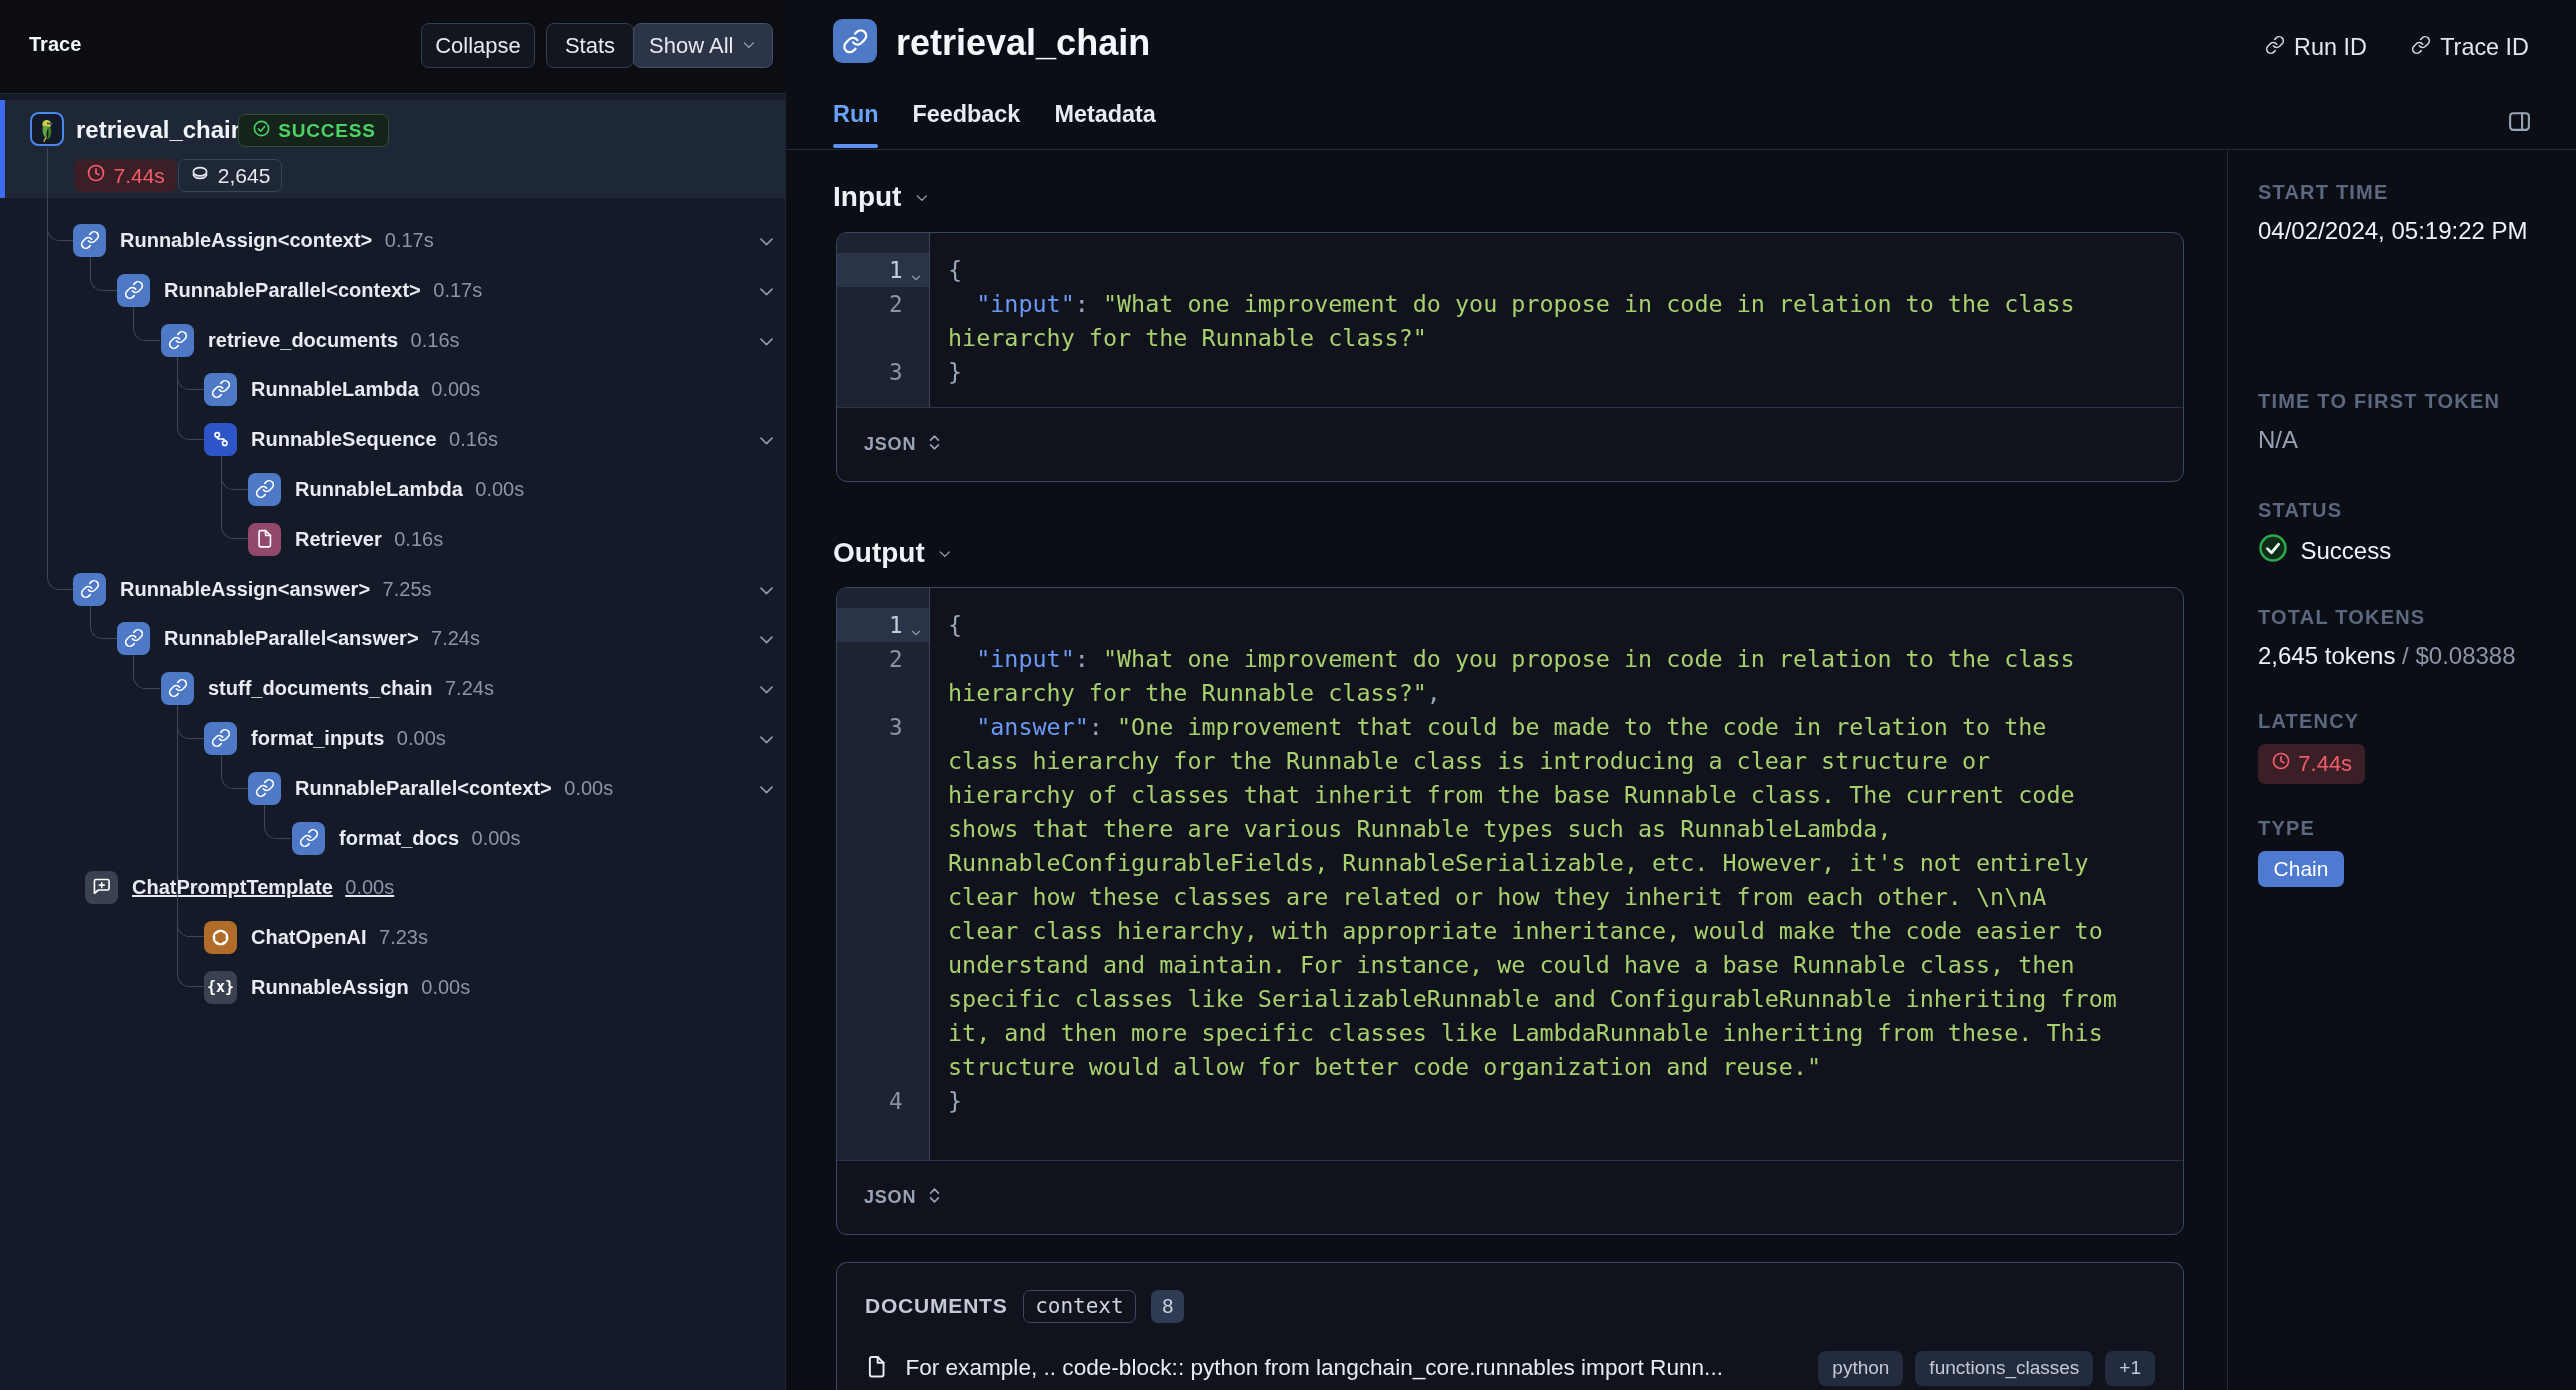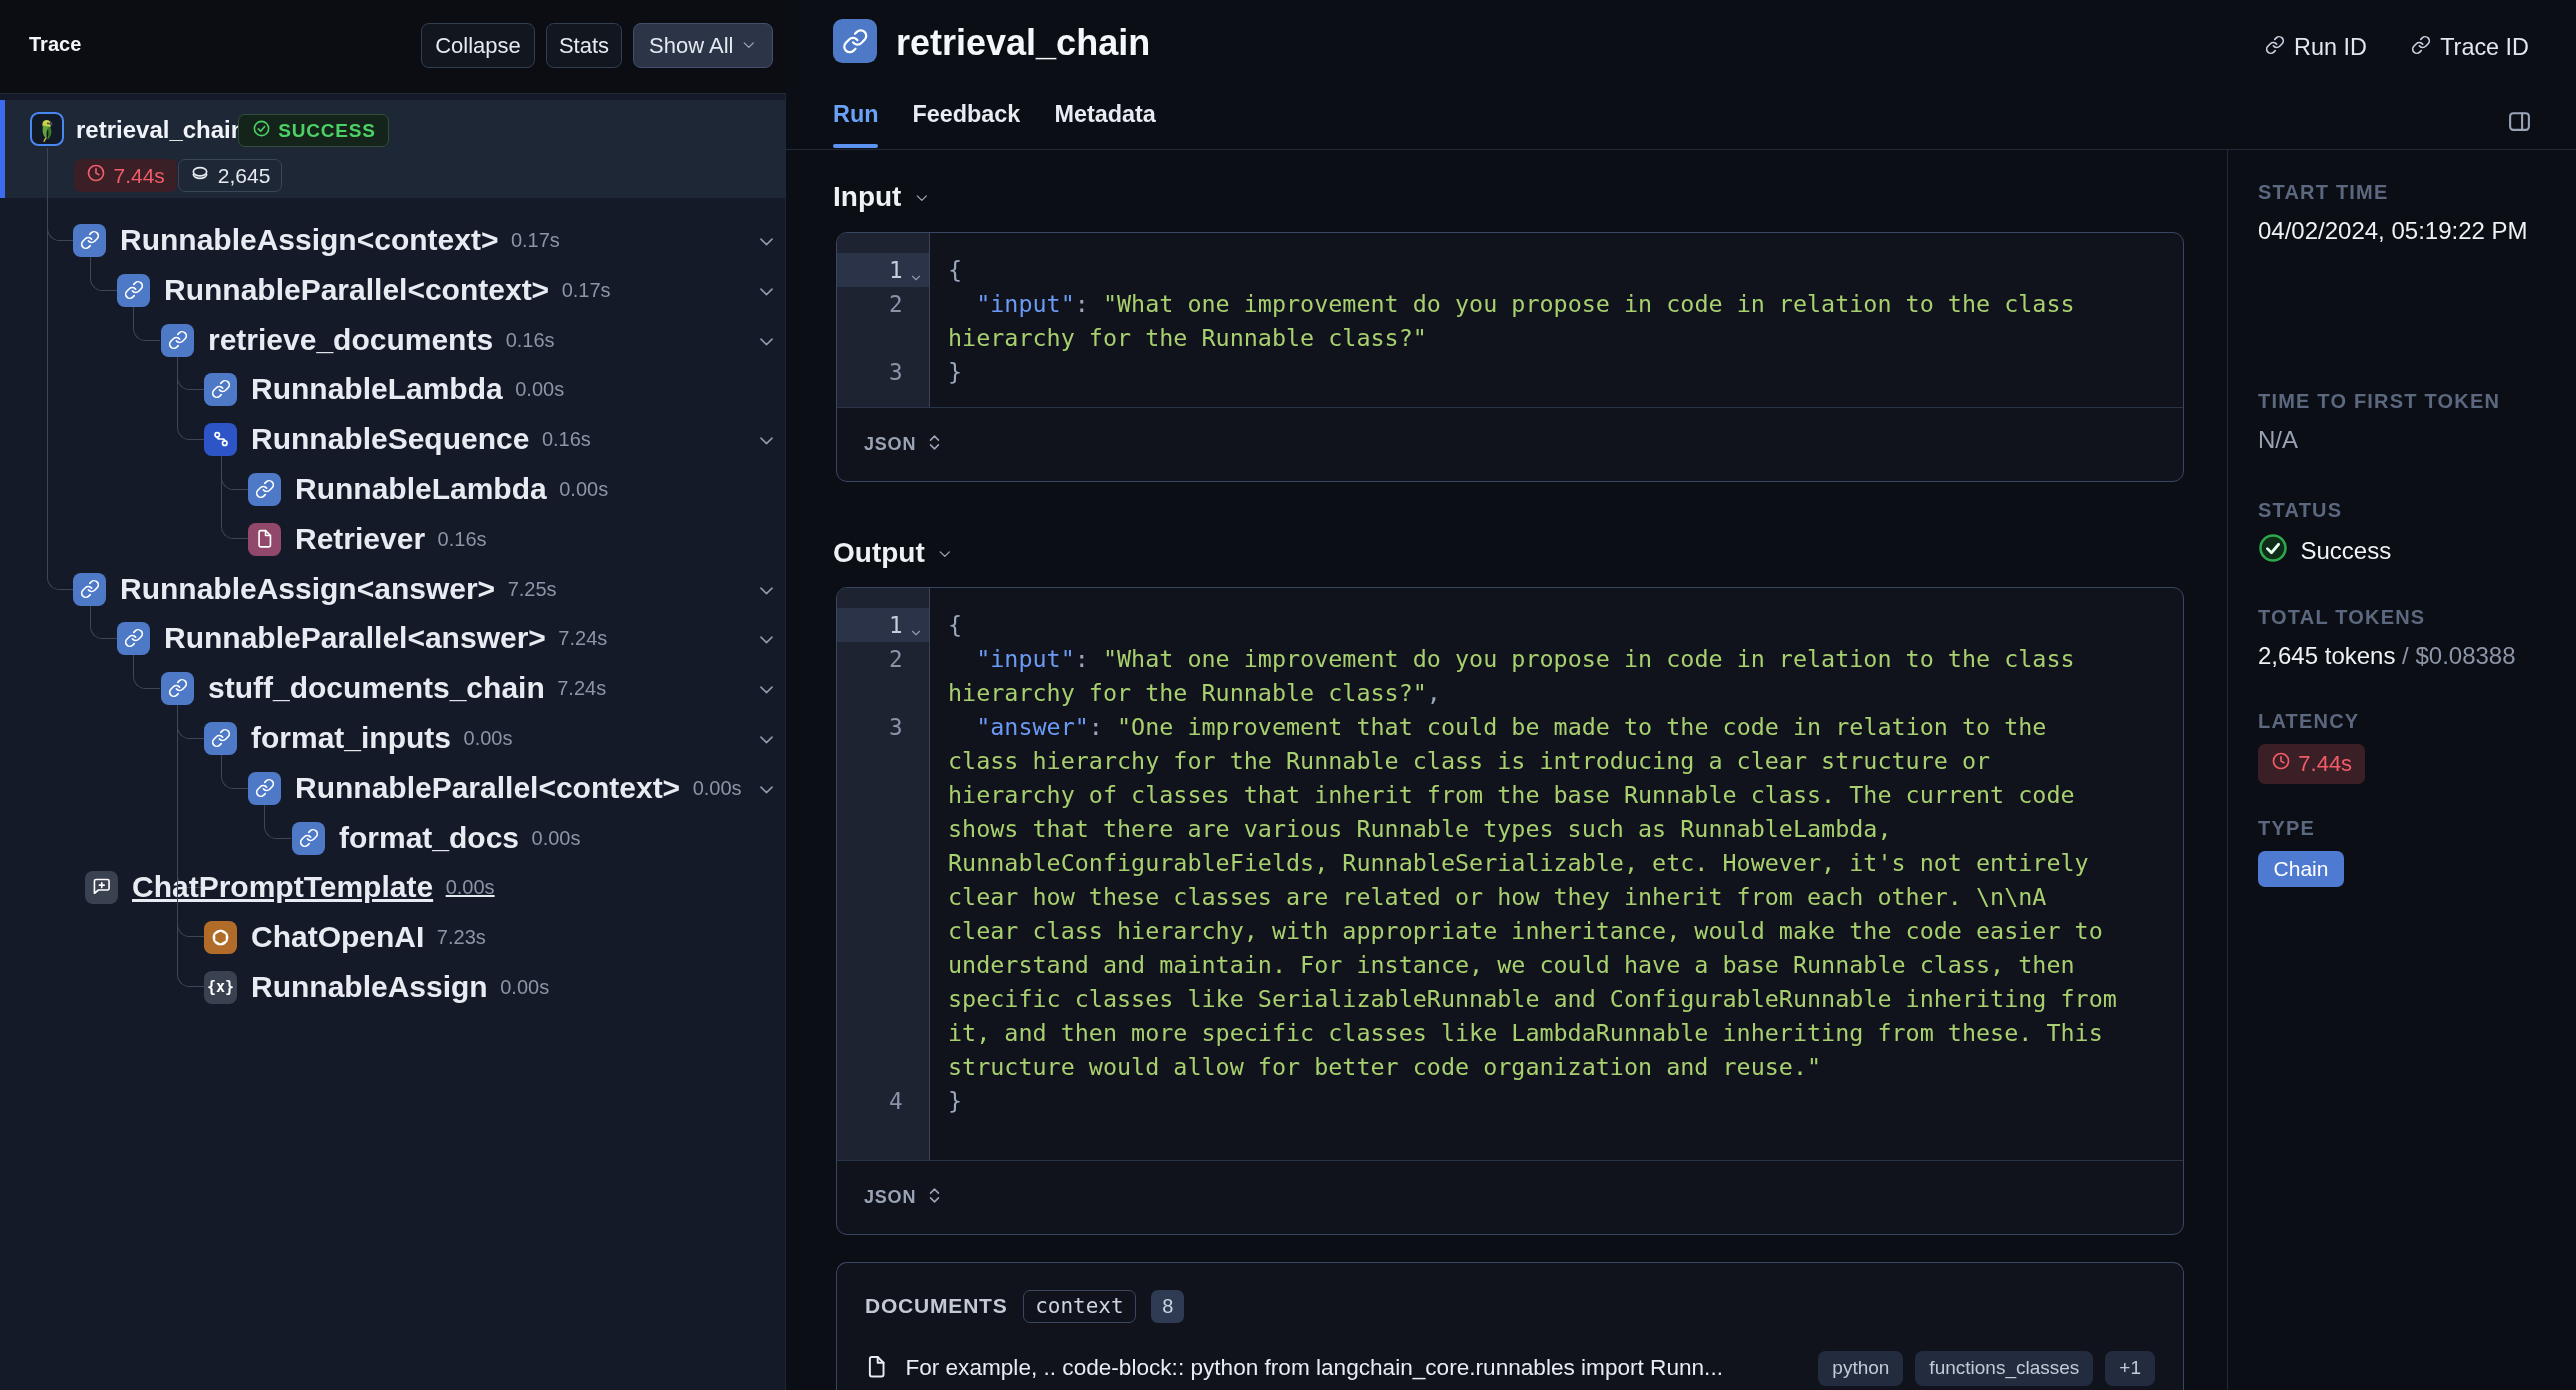--- a/index.html
+++ b/index.html
@@ -9,38 +9,38 @@
     font-family:"Liberation Sans",sans-serif;
     -webkit-font-smoothing:antialiased;
   }
   
   .left-panel{position:absolute;left:0;top:0;width:786px;height:1390px;background:#141a28;border-right:0.8px solid #1f2736;box-sizing:border-box}
   .left-header{position:absolute;left:0;top:0;width:786px;height:94px;background:#0b0d12;border-bottom:0.8px solid #222a3a;box-sizing:border-box}
   .left-title{position:absolute;left:29px;top:33px;font-size:20px;font-weight:700;color:#f2f5f9}
   .lbtn{position:absolute;top:23.4px;height:45px;border-radius:7.8px;border:1.6px solid #323e52;background:#12161f;color:#e5e9f0;
         font-size:22px;display:flex;align-items:center;justify-content:center;box-sizing:border-box;cursor:pointer;gap:7.8px}
   #btn-collapse{left:421px;width:114px}
-  #btn-stats{left:546px;width:76px}
+  #btn-stats{left:546px;width:88px}
   #btn-showall{left:633px;width:140px;background:#2b3547;border-color:#43516c}
   .sel-row{position:absolute;left:0;top:100px;width:786px;height:98px;background:#1e2736}
   .sel-bar{position:absolute;left:0;top:0;width:4.7px;height:100%;background:#3d6bf0}
   .root-icon{position:absolute;left:30px;top:112px;width:34px;height:34px;border:2.3px solid #4a87f0;border-radius:8.6px;background:#121a28;
              box-sizing:border-box;display:flex;align-items:center;justify-content:center}
   .root-name{position:absolute;left:76px;top:116px;font-size:24px;font-weight:600;color:#f0f3f8}
   .status-badge{position:absolute;left:238px;top:114px;height:33px;border:1.6px solid #2f4f38;background:#15241b;border-radius:7px;
                 color:#4bd164;font-size:19px;font-weight:700;letter-spacing:0.8px;display:flex;align-items:center;gap:7.8px;padding:0 12.5px;box-sizing:border-box}
   .badge-lat{position:absolute;left:74px;top:159px;height:33px;background:#3b1f27;border-radius:7px;color:#f25c68;
              font-size:21px;display:flex;align-items:center;gap:7.8px;padding:0 11.7px;box-sizing:border-box}
   .badge-tok{position:absolute;left:178px;top:159px;height:33px;border:1.6px solid #394558;border-radius:7px;color:#e5e9f0;
              font-size:21px;display:flex;align-items:center;gap:7.8px;padding:0 11px;box-sizing:border-box}
   #tree{position:absolute;left:0;top:0;width:786px;height:1390px}
   .conn{position:absolute;border-left:1.6px solid #3d4757;border-bottom:1.6px solid #3d4757;border-bottom-left-radius:12.5px;box-sizing:border-box}
   .tnode{position:absolute;left:0;width:786px;height:34px;display:flex;align-items:center;box-sizing:border-box;cursor:pointer}
   .nicon{flex:none;width:33px;height:33px;border-radius:7.8px;display:flex;align-items:center;justify-content:center}
-  .tname{margin-left:14px;font-size:30px;font-weight:600;color:#e8ecf2;white-space:nowrap}
+  .tname{margin-left:14px;font-size:20px;font-weight:600;color:#e8ecf2;white-space:nowrap}
   .tdur{margin-left:12.5px;font-size:20px;color:#8b95a7;white-space:nowrap}
   .tchev{position:absolute;left:757px;top:8.6px;width:19px;height:19px}
   .pxtext{font-family:"DejaVu Sans Mono",monospace;font-size:15px;font-weight:700;color:#fff}
   
   .hdr-icon{position:absolute;left:833px;top:19px;width:44px;height:44px;border-radius:9.4px;background:#4e79c7;display:flex;align-items:center;justify-content:center}
   .hdr-title{position:absolute;left:896px;top:22px;font-size:36px;font-weight:700;color:#f4f7fb}
   .id-buttons{position:absolute;right:47px;top:34px;display:flex;gap:44px}
   .id-btn{display:flex;align-items:center;gap:9.4px;font-size:23.4px;color:#e2e7ef;cursor:pointer}
   .panel-toggle{position:absolute;left:2507px;top:109px;width:25px;height:25px;cursor:pointer}
   .tabs{position:absolute;left:833px;top:101px;display:flex;gap:34px}

